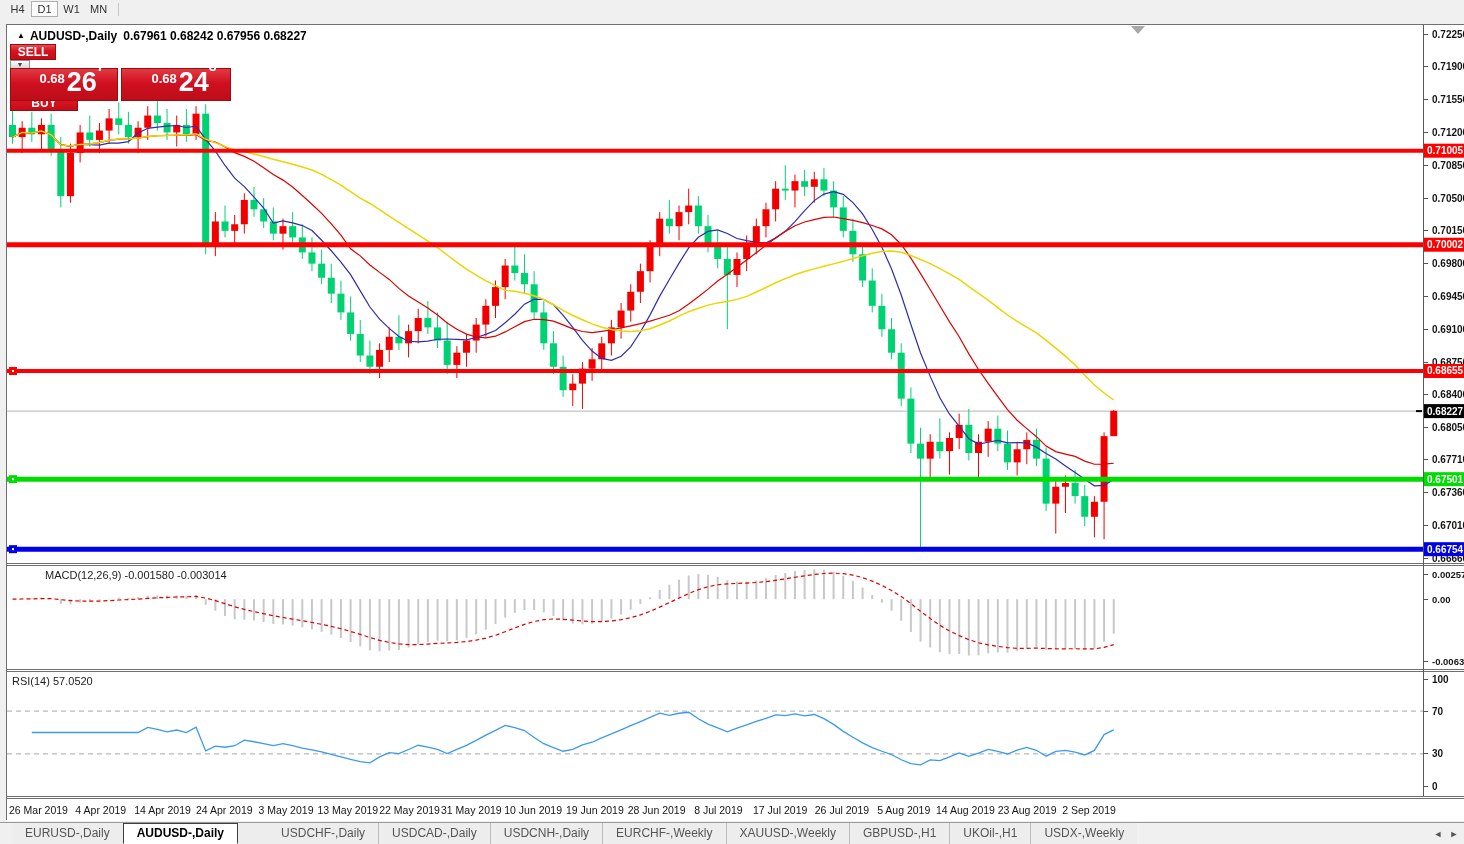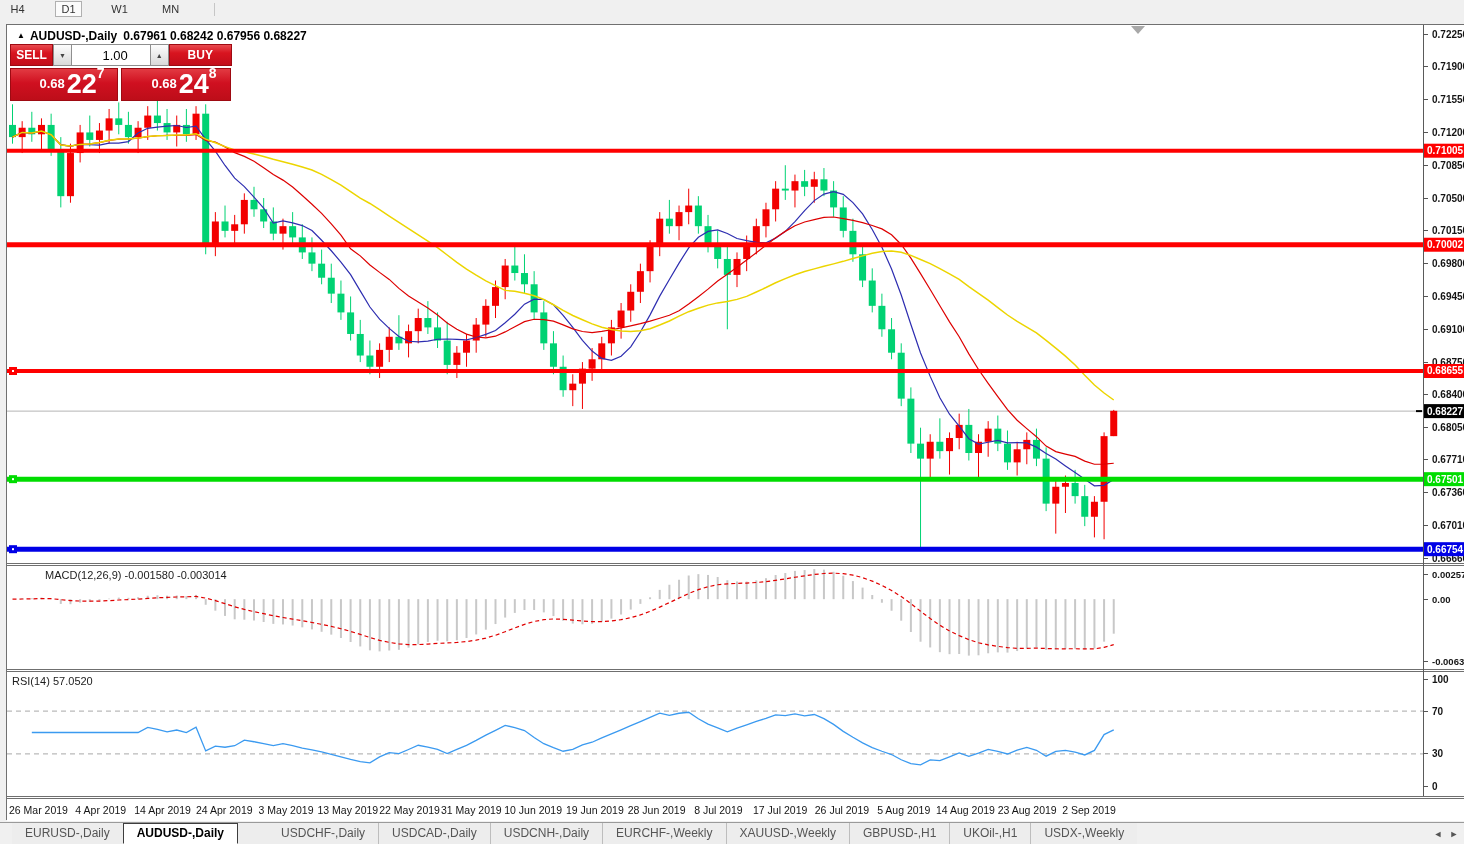--- a/index.html
+++ b/index.html
@@ -1,43 +1,43 @@
 <!DOCTYPE html>
 <html><head>
 <meta charset="utf-8">
 <style>
   * { box-sizing: border-box; margin: 0; padding: 0; }
   html,body { width:1464px; height:844px; overflow:hidden; background:#f0f0f0;
               font-family:"Liberation Sans", sans-serif; }
   
-  .toolbar { position:absolute; left:0; top:0; width:100%; height:18px; background:#f0f0f0; display:flex; align-items:center; padding-left:4px;gap:24px; }
+  .toolbar { position:absolute; left:0; top:0; width:100%; height:18px; background:#f0f0f0; display:flex; align-items:center; padding-left:4px; }
   .tf-btn { height:16px; min-width:27px; text-align:center; font-size:11px; color:#333; line-height:15px; padding:0 4px; border:1px solid transparent; cursor:default; }
   .tf-btn.active { background:#fbfbfb; border:1px solid #b0b0b0; }
   .tf-sep { width:1px; height:13px; background:#c6c6c6; margin:0 6px; }
   
   .chart-window { position:absolute; left:6px; top:24px; width:1458px; height:796px; background:#fff;
                   border:1px solid #707070; border-right:none; }
   svg text { font-family:"Liberation Sans", sans-serif; }
   .chart-title { position:absolute; left:10px; top:4px; font-size:12px; font-weight:bold; color:#000; z-index:5; }
   .chart-title .tri { font-size:8px; vertical-align:2px; margin-right:5px; color:#000; }
   .chart-title .ohlc { margin-left:6px; }
   .shift-marker { position:absolute; left:1124px; top:1px; width:0; height:0; z-index:4;
                   border-left:7px solid transparent; border-right:7px solid transparent; border-top:8px solid #a8a8a8; }
   
   .trade-panel { position:absolute; left:3px; top:19px; width:222px; z-index:6; }
-  .tp-row1 { display:flex; height:22px; }
+  .tp-row1 { display:flex; height:22px;flex-direction:column; }
   .tp-sell,.tp-buy { width:46px; color:#fff; font-size:12px; font-weight:bold; text-align:center;
        background:linear-gradient(180deg,#e84b50 0%,#d8141f 40%,#c20d19 100%); border:1px solid #9e0a12; cursor:pointer; }
   .tp-buy { width:68px; }
   .tp-spin { width:20px; background:linear-gradient(180deg,#fdfdfd,#d9d9d9); border:1px solid #8f8f8f; font-size:7px; color:#444; cursor:pointer; }
   .tp-vol { width:78px; border:1px solid #8f8f8f; border-left:none; border-right:none; font-size:13px; font-weight:normal;
             text-align:right; padding-right:22px; color:#000; background:#fff; font-family:"Liberation Sans",sans-serif; }
   .tp-row2 { display:flex; margin-top:2px; height:33px; }
   .tp-price { color:#fff; background:linear-gradient(180deg,#e23a42 0%,#d01020 45%,#bd0d19 100%);
-              border:1px solid #9e0a12; display:flex; align-items:center; justify-content:center; padding-bottom:2px; cursor:pointer;padding-left:16px; }
+              border:1px solid #9e0a12; display:flex; align-items:flex-start; justify-content:center; padding-bottom:2px; cursor:pointer;padding-left:16px; }
   .tp-price-sell { width:108px; margin-right:3px; } .tp-price-buy { width:110px; }
   .tp-small { font-size:13px; font-weight:bold; margin-right:2px; line-height:19px; }
   .tp-big { font-size:27px; font-weight:bold; line-height:26px; }
   .tp-sup { font-size:14px; font-weight:bold; position:relative; top:-11px; }
   
   .pane-label { position:absolute; left:5px; font-size:11px; color:#1c1c1c; z-index:5; }
   .macd-label { top:544px;padding-left:33px; } .rsi-label { top:650px; }
   
   .tabbar { position:absolute; left:0; bottom:0; width:100%; height:22px; background:#f0f0f0;
             border-top:1px solid #9a9a9a; display:flex; align-items:stretch; padding-left:12px; }
@@ -554,21 +554,21 @@
     <div class="tp-row1">
       <button class="tp-sell">SELL</button>
       <button class="tp-spin">▼</button>
       <input class="tp-vol" readonly="" value="1.00" style="">
       <button class="tp-spin">▲</button>
       <button class="tp-buy">BUY</button>
     </div>
     <div class="tp-row2">
       <div class="tp-price tp-price-sell">
         <span class="tp-small">0.68</span>
-        <span class="tp-big">22</span>
+        <span class="tp-big">26</span>
         <span class="tp-sup">7</span>
       </div>
       <div class="tp-price tp-price-buy">
         <span class="tp-small">0.68</span>
         <span class="tp-big">24</span>
         <span class="tp-sup">8</span>
       </div>
     </div>
   </div>
 

